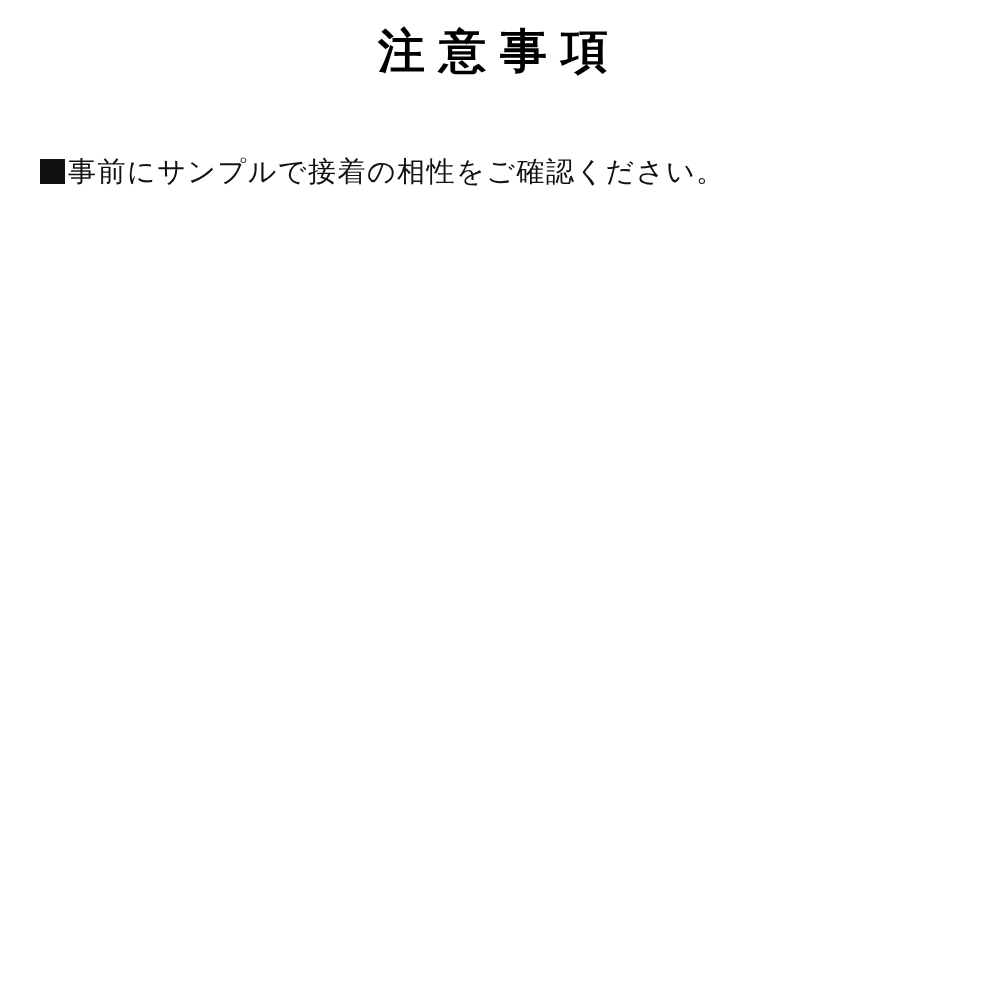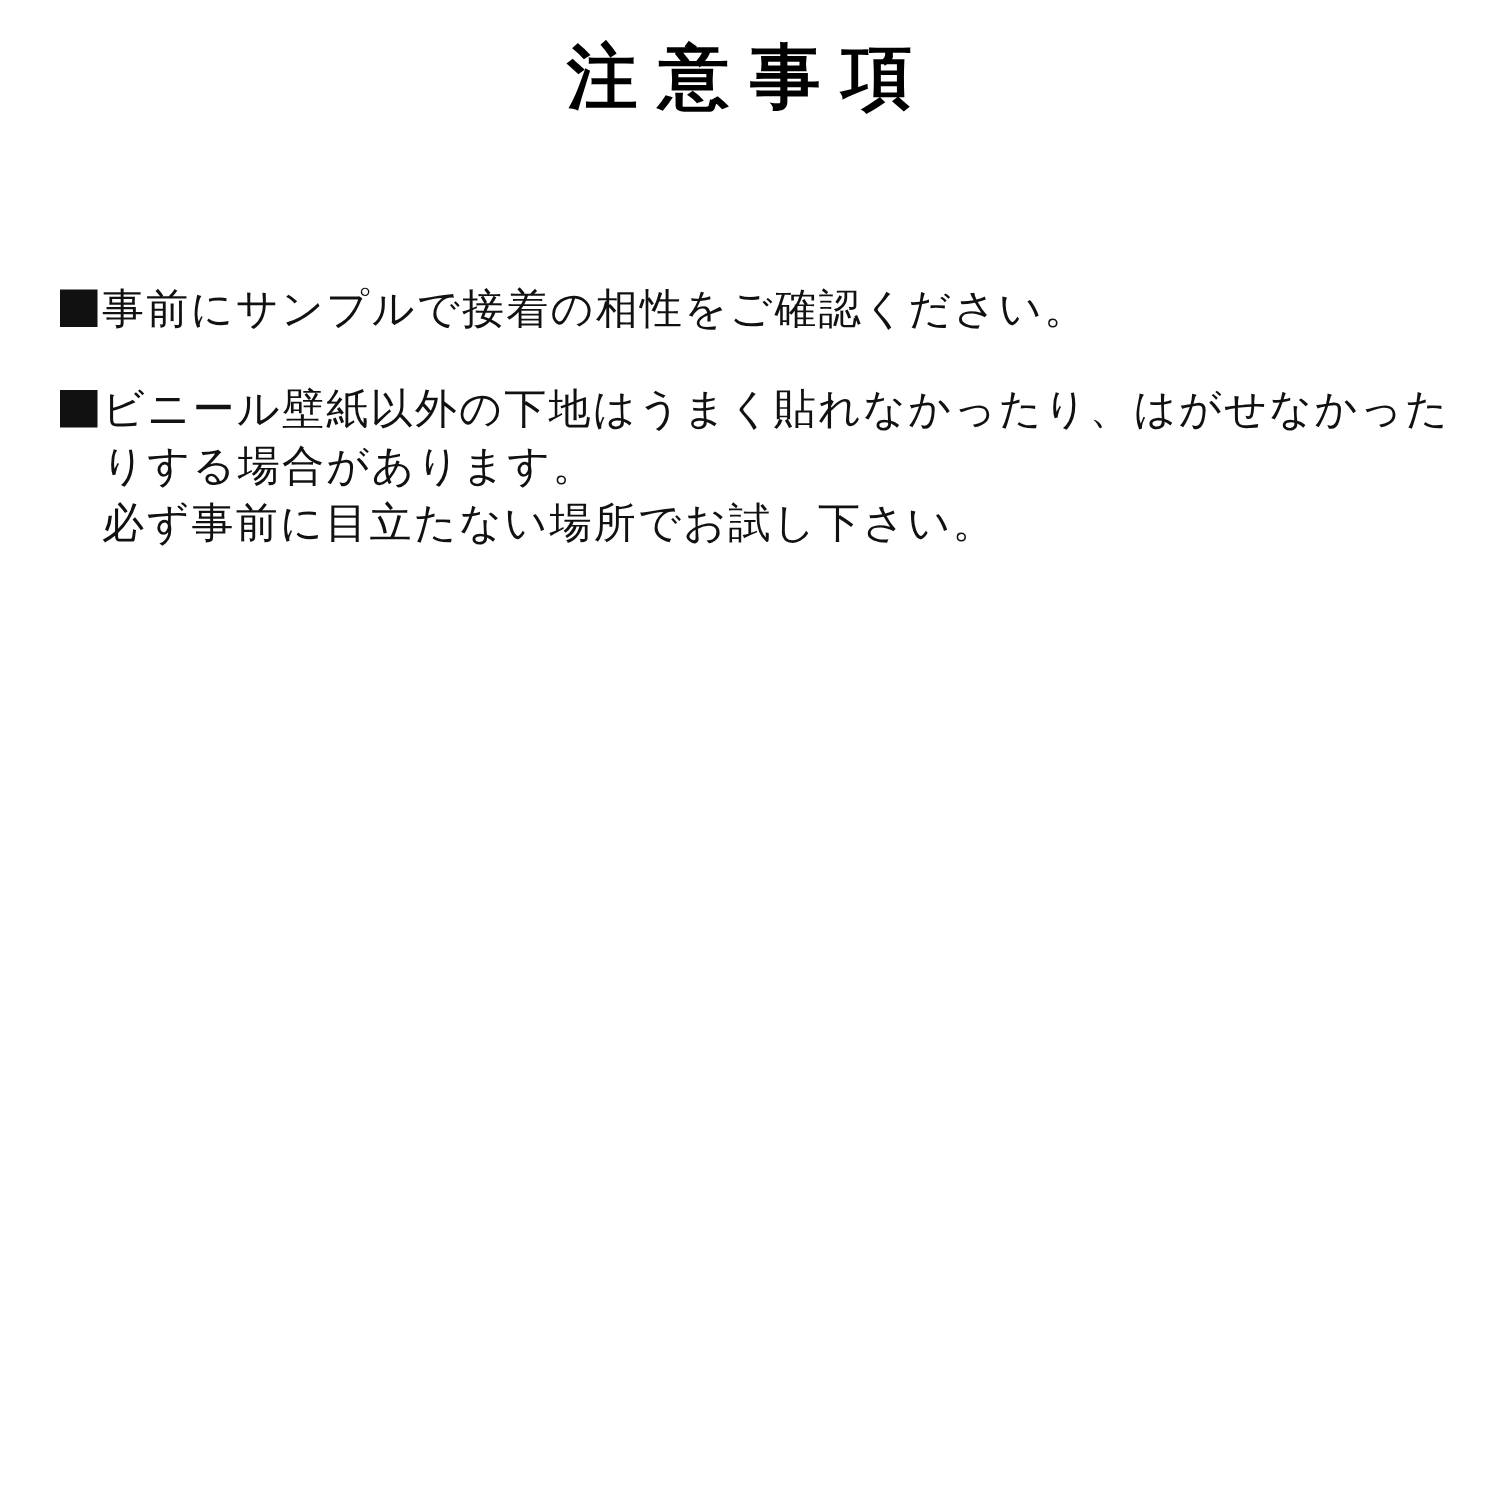--- a/index.html
+++ b/index.html
@@ -20,21 +20,21 @@
     margin: 0;
     padding-top: 20px;
     text-align: center;
     font-family: "Liberation Serif", "DejaVu Serif", serif;
     font-size: 47px;
     font-weight: 700;
     letter-spacing: 14px;
     color: #000000;
   }
   .notes {
-    margin-top: 104px;
+    margin-top: 70px;
     padding: 0 15px 0 40px;
     font-family: "Liberation Sans", "DejaVu Sans", sans-serif;
     font-size: 28px;
     line-height: 38px;
     letter-spacing: 1.5px;
     color: #111111;
   }
   .note {
     display: flex;
     align-items: flex-start;
@@ -57,20 +57,14 @@
 <body>
 
 <div class="page">
   <h1 class="title">注意事項</h1>
 
   <div class="notes">
     <div class="note">
       <span class="marker"></span>
       <p class="note-text">事前にサンプルで接着の相性をご確認ください。</p>
     </div>
-    <div class="note">
-      <span class="marker"></span>
-      <p class="note-text">ビニール壁紙以外の下地はうまく貼れなかったり、はがせなかった
-りする場合があります。
-必ず事前に目立たない場所でお試し下さい。</p>
-    </div>
   </div>
 </div>
 
 </body></html>

